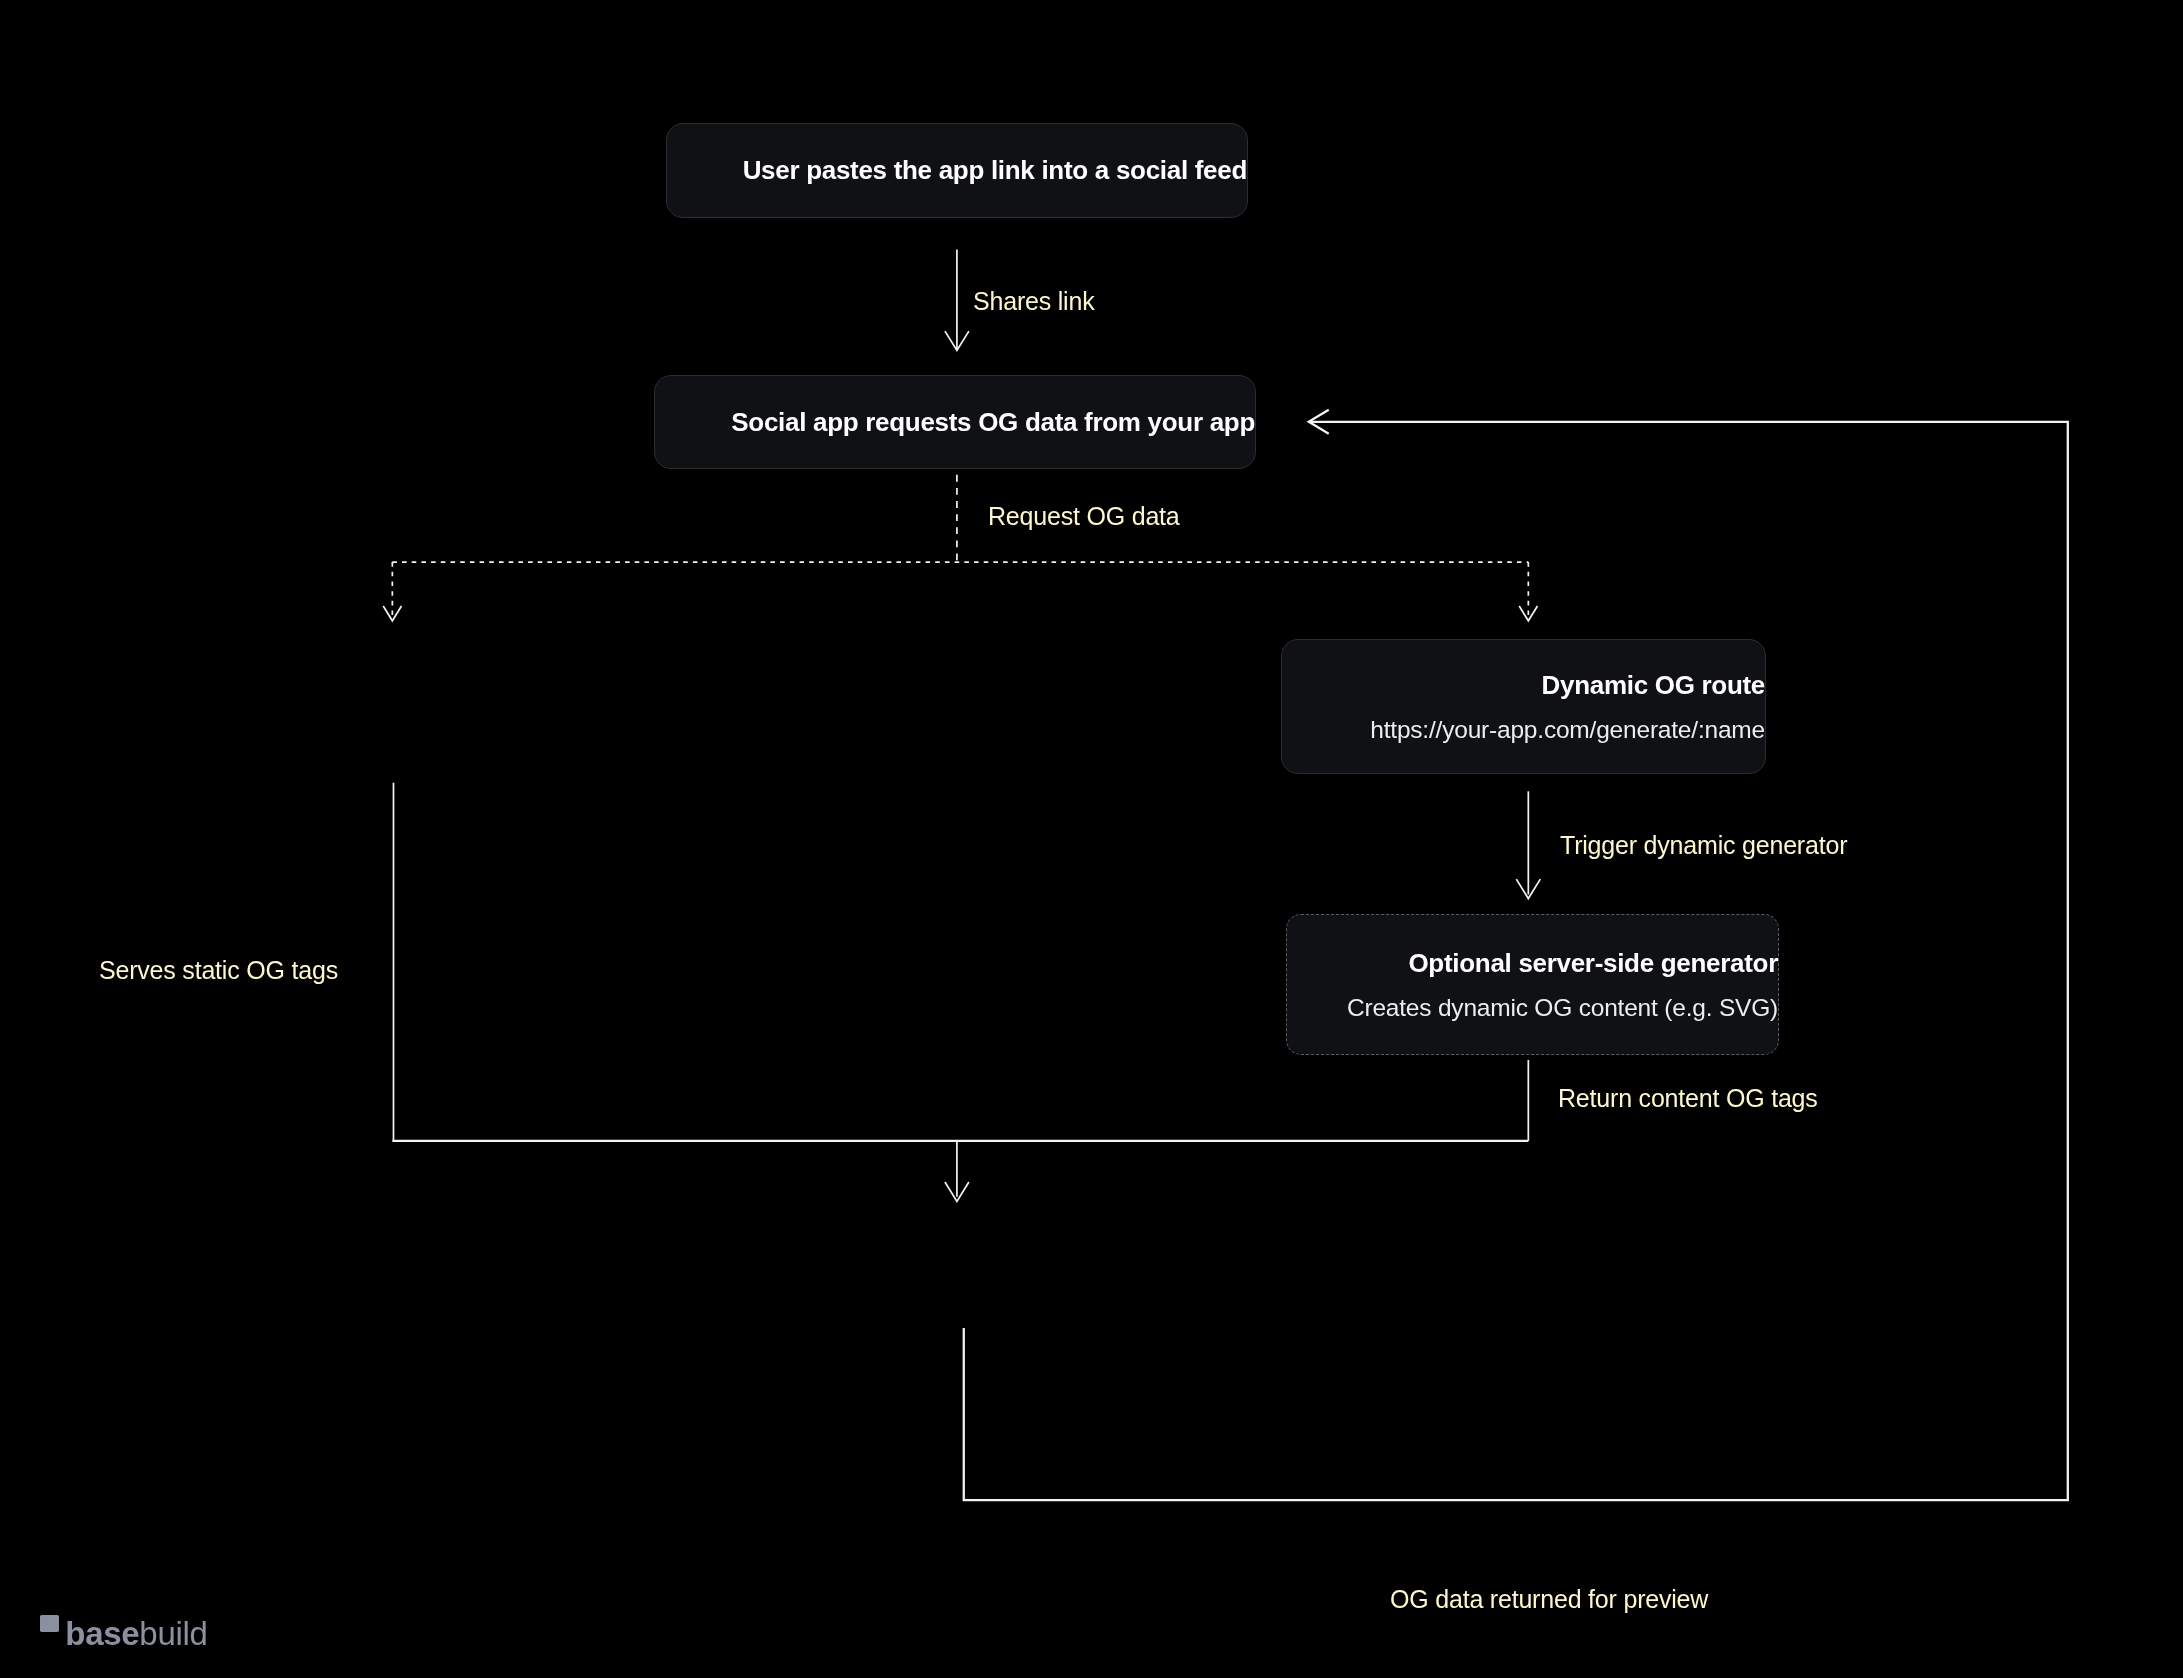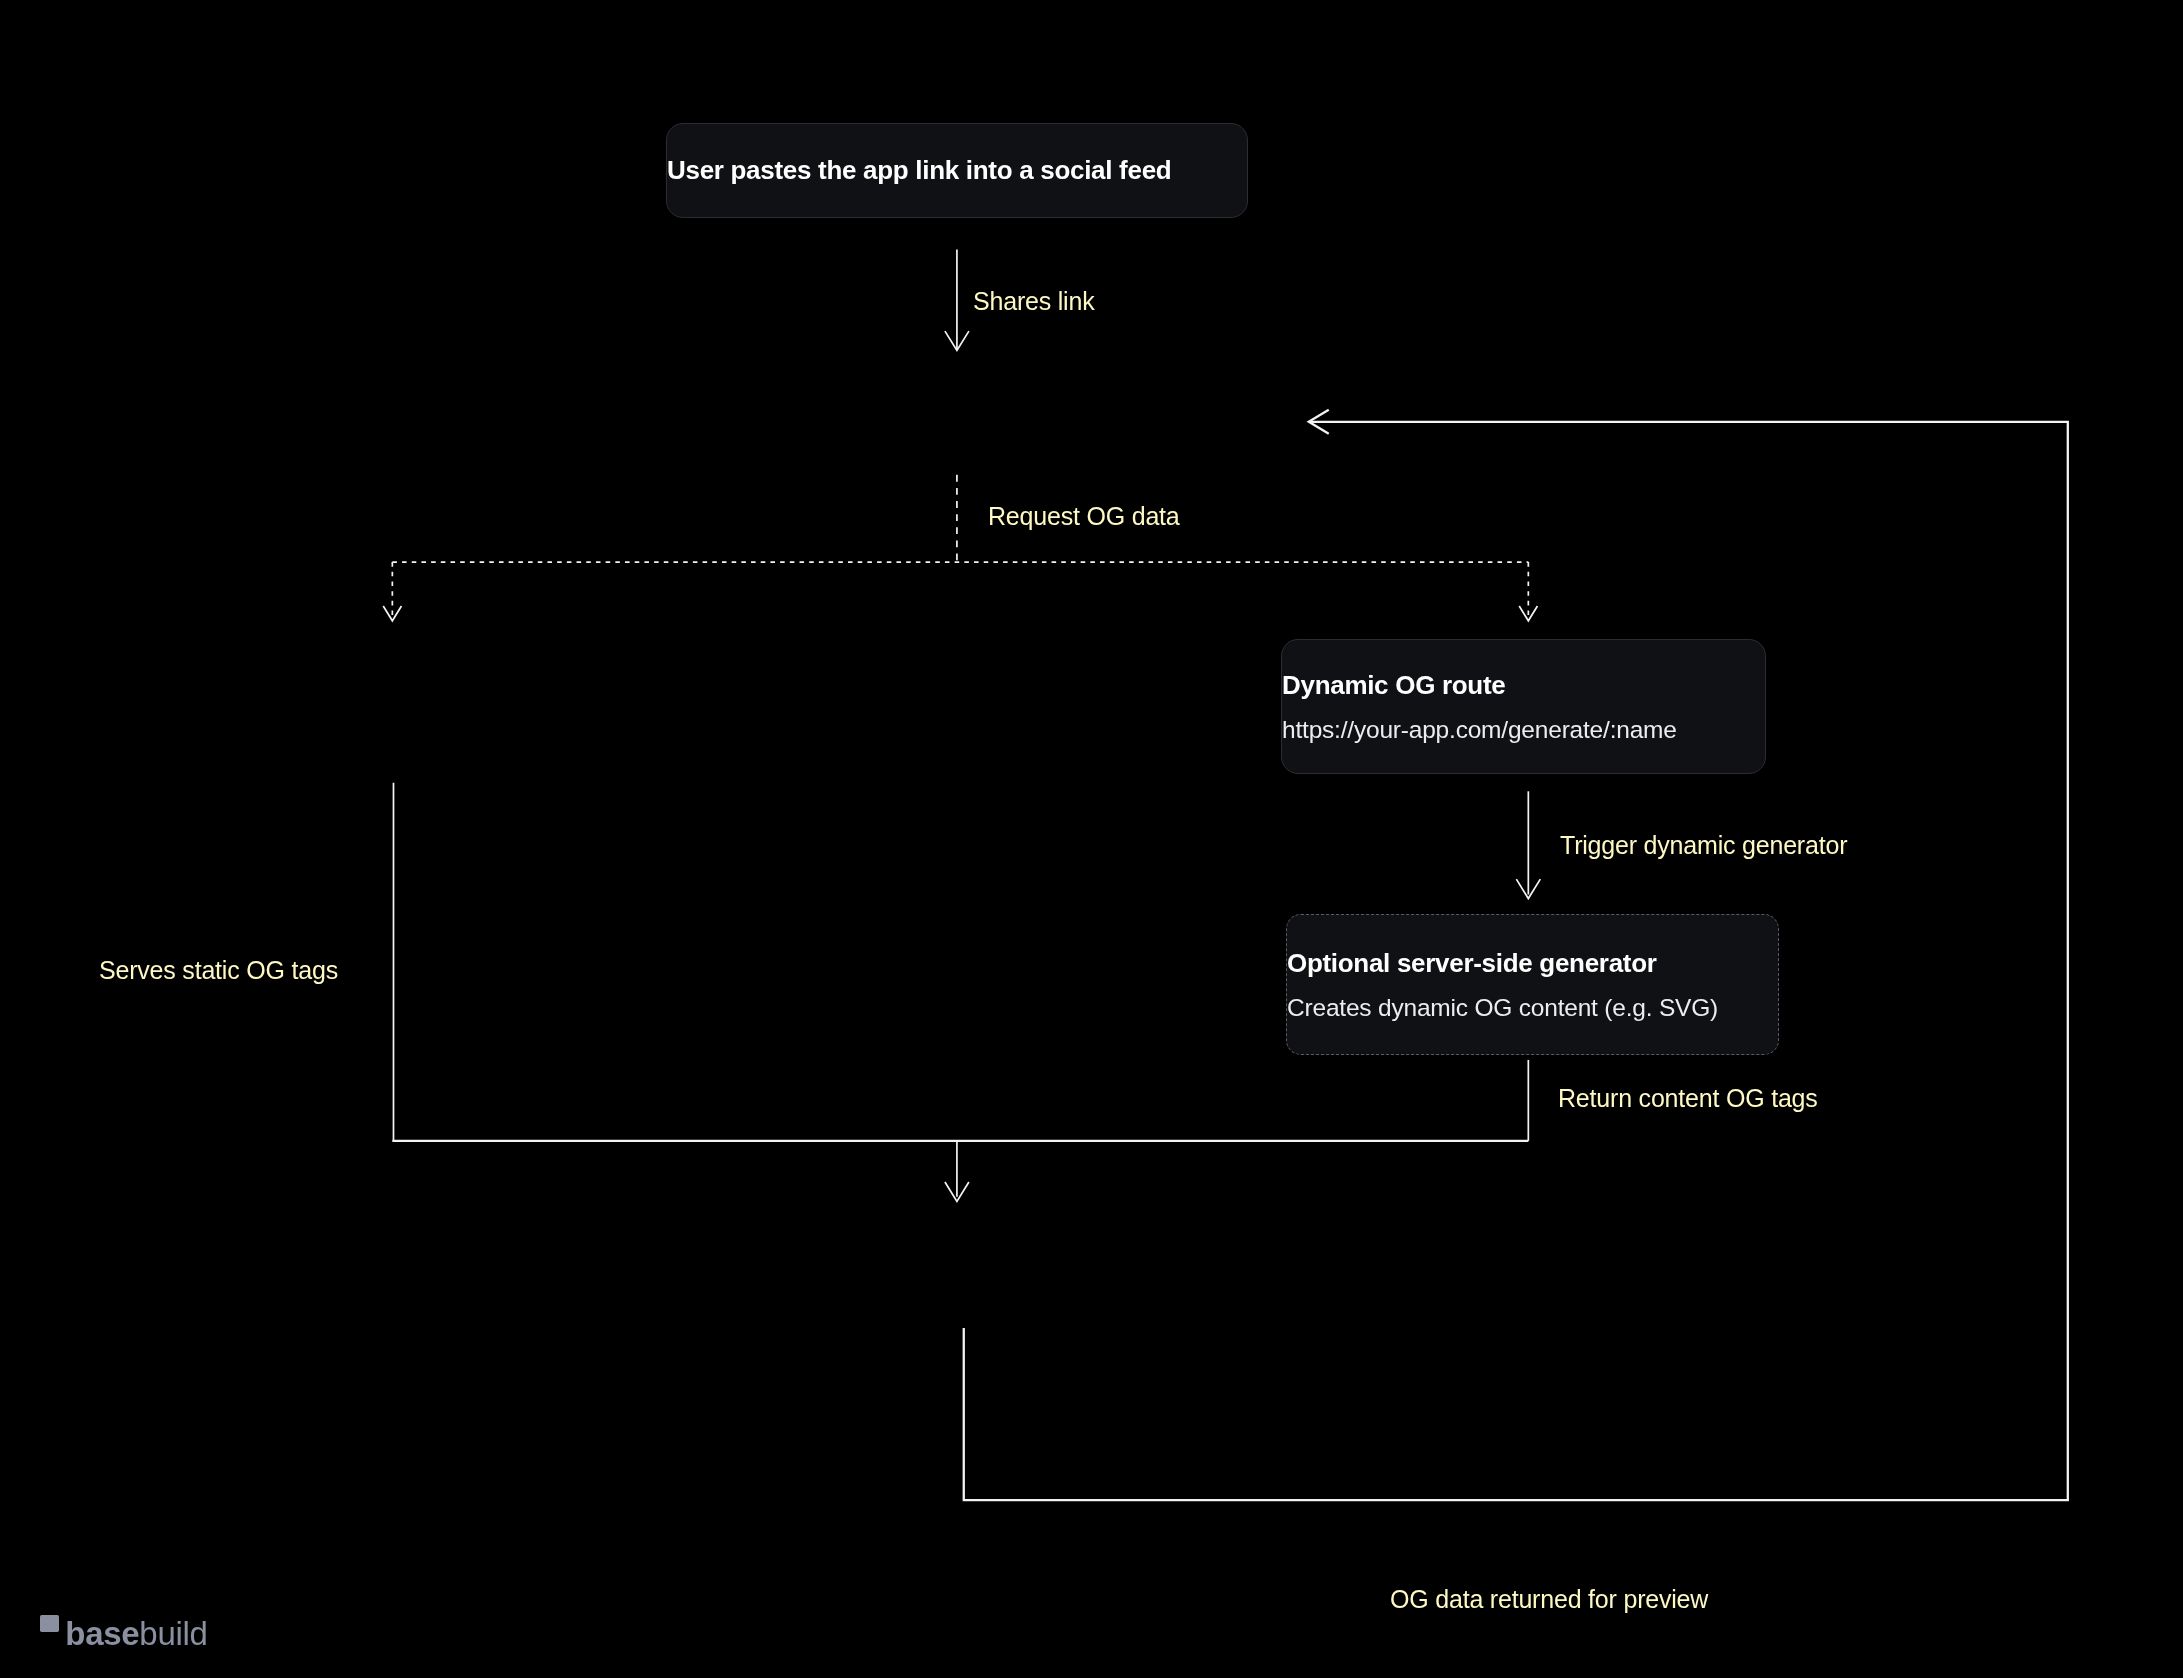--- a/index.html
+++ b/index.html
@@ -17,21 +17,21 @@
     width: 2183px; height: 1679px;
   }
   .node {
     position: absolute;
     box-sizing: border-box;
     background: #101114;
     border: 1.7px solid #2b2d32;
     border-radius: 17px;
     display: flex;
     flex-direction: column;
-    align-items: flex-start;
+    align-items: flex-end;
     justify-content: center;
     gap: 15px;
     text-align: center;
   }
   .node.dashed { border: 1.7px dashed #585c64; border-radius: 15px; }
   .node-title {
     color: #ffffff;
     font-size: 26px;
     font-weight: 700;
     letter-spacing: -0.3px;
@@ -114,20 +114,23 @@
     <polyline points="1657,2072 1678,2106 1699,2072"></polyline>
 
     <polyline points="1690,2328 1690,2630 3626,2630 3626,739 2295,739" stroke-width="4"></polyline>
     <polyline points="2330,718 2295,739 2330,760" stroke-width="4"></polyline>
   </svg>
 
   <div class="node node-user-paste">
     <div class="node-title">User pastes the app link into a social feed</div>
   </div>
 
+  <div class="node node-social-request">
+    <div class="node-title">Social app requests OG data from your app</div>
+  </div>
 
 
   <div class="node node-dynamic-route">
     <div class="node-title">Dynamic OG route</div>
     <div class="node-subtitle">https://your-app.com/generate/:name</div>
   </div>
 
   <div class="node dashed node-generator">
     <div class="node-title">Optional server-side generator</div>
     <div class="node-subtitle">Creates dynamic OG content (e.g. SVG)</div>

